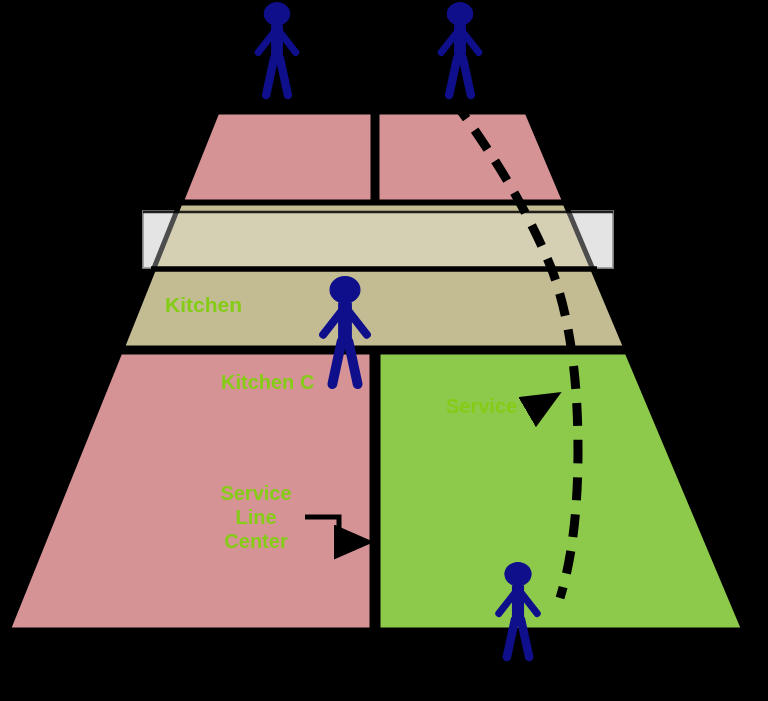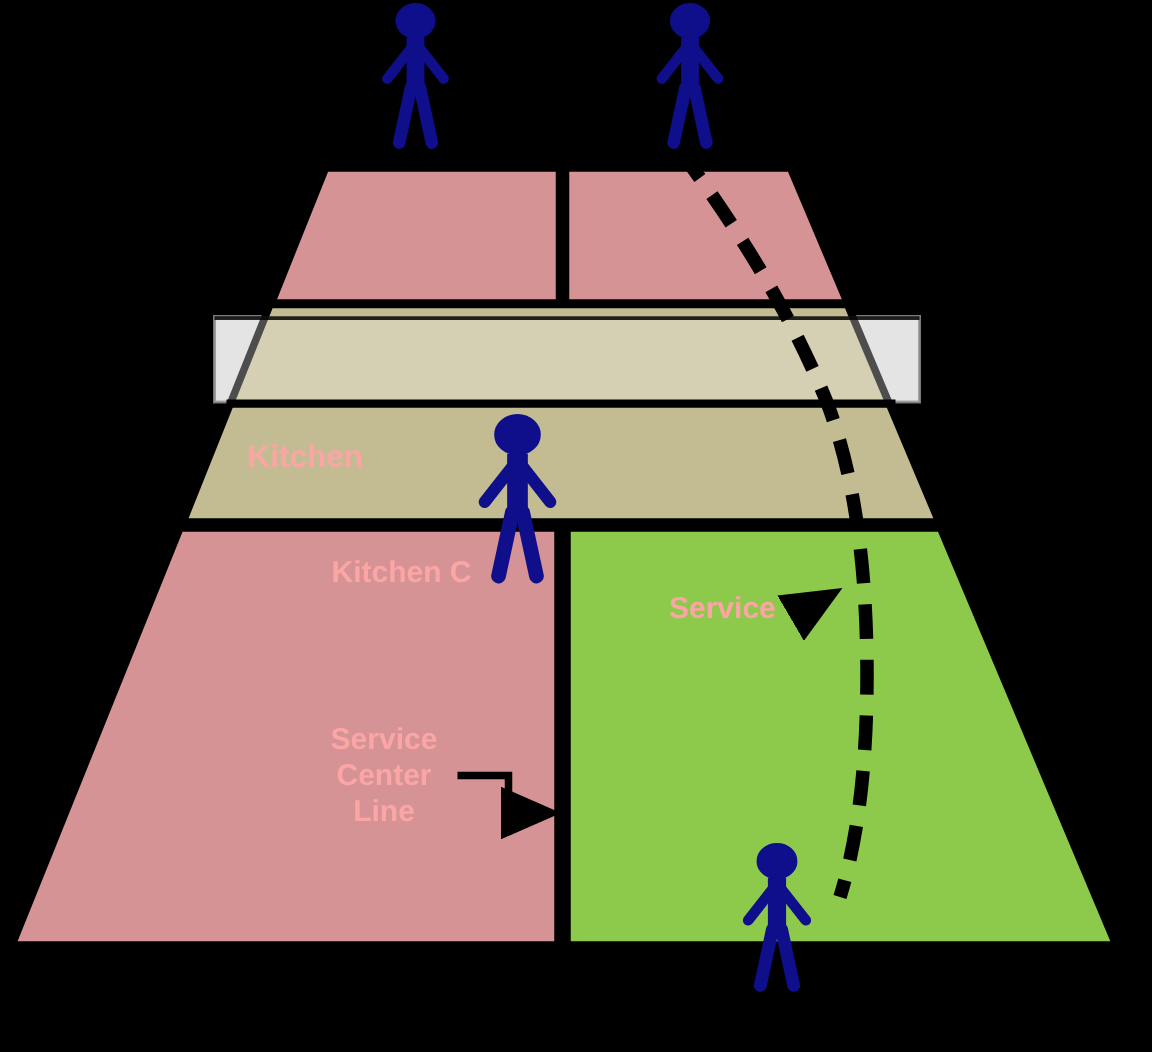--- a/index.html
+++ b/index.html
@@ -24,21 +24,21 @@
   .serve-path {
     fill: none;
     stroke: var(--line, #000);
     stroke-width: 9;
     stroke-dasharray: 23 14;
   }
   .pointer { stroke: var(--line, #000); stroke-width: 5; fill: none; }
 
   .label {
     position: absolute;
-    color: #fca5a5;
+    color: #84cc16;
     font-weight: bold;
     font-size: 20px;
     white-space: nowrap;
   }
   .label-kitchen  { left: 165px; top: 293px; font-size: 21px; }
   .label-player-c { left: 221px; top: 371px; }
   .label-service  { left: 446px; top: 395px; }
   .label-scl {
     left: 206px; top: 481px; width: 100px;
     text-align: center; line-height: 24px; white-space: normal;
@@ -91,17 +91,17 @@
   </svg>
 
   <div class="label label-kitchen">Kitchen</div>
 
   <div class="label label-player-c">Kitchen C</div>
 
   <div class="label label-service">Service</div>
 
   <div class="label label-scl">
     <div>Service</div>
+    <div>Line</div>
     <div>Center</div>
-    <div>Line</div>
   </div>
 
 </div>
 
 </body></html>

